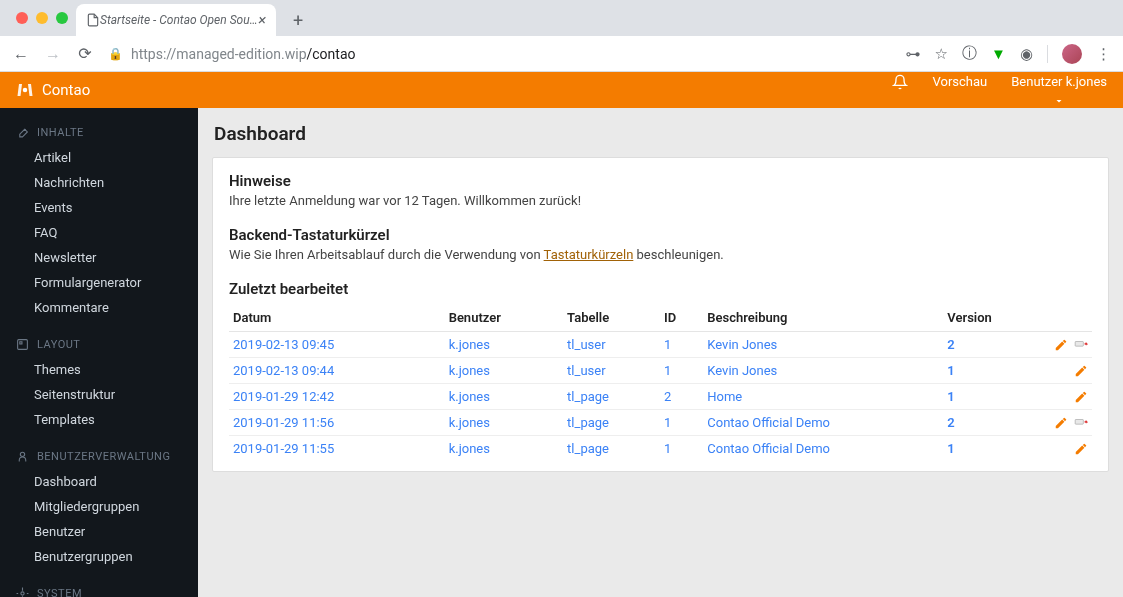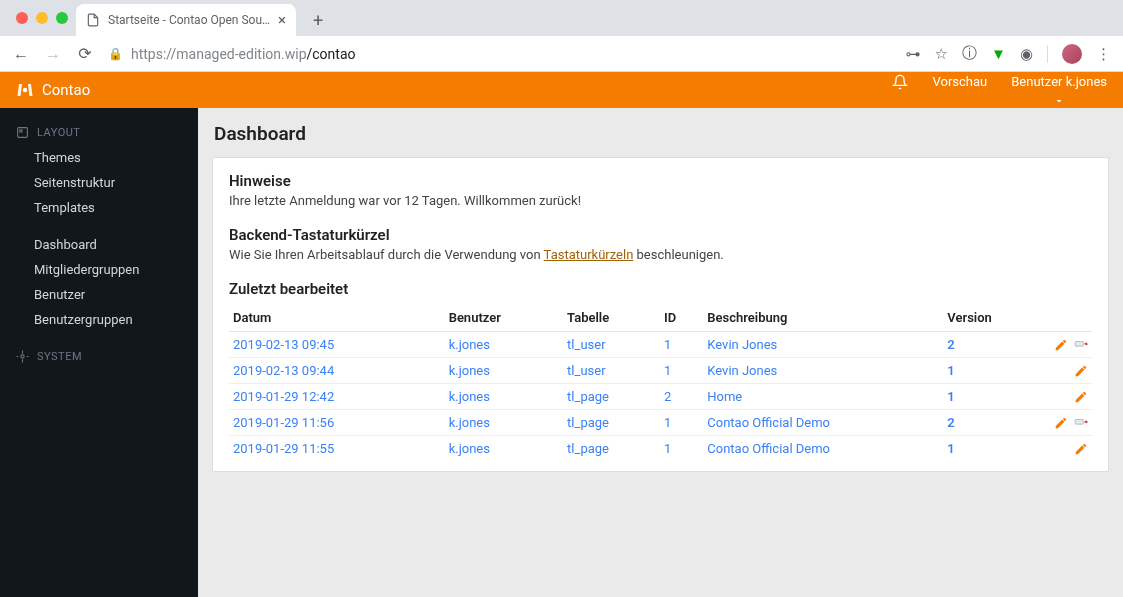--- a/index.html
+++ b/index.html
@@ -6,21 +6,21 @@
 body { font-family: -apple-system, BlinkMacSystemFont, "Segoe UI", Roboto, sans-serif; font-size: 13px; background: #fff; width: 1123px; height: 597px; overflow: hidden; }
 
 
 .browser-chrome { background: #fff; }
 .tab-bar { height: 36px; background: #dee1e6; display: flex; align-items: flex-end; padding-left: 8px; }
 .traffic-lights { display: flex; gap: 8px; padding: 0 8px 12px 8px; align-items: center; }
 .traffic-light { width: 12px; height: 12px; border-radius: 50%; }
 .tl-red { background: #ff5f57; }
 .tl-yellow { background: #febc2e; }
 .tl-green { background: #28c840; }
-.tab { background: #fff; height: 32px; display: flex; align-items: center; padding: 0 10px; border-radius: 8px 8px 0 0; min-width: 200px; gap: 8px; font-size: 12px; color: #5f6368; }
+.tab { background: #fff; height: 32px; display: flex; align-items: center; padding: 0 10px; border-radius: 8px 8px 0 0; min-width: 200px; font-size: 12px; color: #5f6368; font-style: italic; }
 .tab .doc-icon { width: 14px; height: 14px; display: flex; align-items: center; justify-content: center; }
 .tab .close { margin-left: auto; color: #5f6368; font-size: 15px; }
 .new-tab { width: 28px; height: 28px; display: flex; align-items: center; justify-content: center; color: #5f6368; font-size: 18px; margin-left: 8px; margin-bottom: 2px; }
 
 .addr-bar { height: 36px; display: flex; align-items: center; padding: 0 12px; gap: 14px; border-bottom: 1px solid #dadce0; }
 .nav-btn { color: #5f6368; font-size: 16px; width: 18px; text-align: center; }
 .nav-btn.disabled { color: #bdc1c6; }
 .url-box { flex: 1; display: flex; align-items: center; gap: 8px; font-size: 14px; color: #202124; }
 .url-box .lock { color: #5f6368; font-size: 12px; }
 .url-box .path-light { color: #80868b; }
@@ -138,31 +138,58 @@
     </span>
   </div>
 </div>
 
 <div class="app-body">
   <div class="sidebar" id="sidebar">
       <div class="sidebar-section">
         <div class="sidebar-header">
           <span>
             <svg viewBox="0 0 24 24" width="13" height="13" fill="none" stroke="#6b7785" stroke-width="2">
+              <path d="M12 20l9-9-5-5-9 9v5z"></path>
+              <path d="M16 6l2 2"></path>
+            </svg>
+          </span>
+          <span>INHALTE</span>
+        </div>
+        <div class="sidebar-item">Artikel</div>
+        <div class="sidebar-item">Nachrichten</div>
+        <div class="sidebar-item">Events</div>
+        <div class="sidebar-item">FAQ</div>
+        <div class="sidebar-item">Newsletter</div>
+        <div class="sidebar-item">Formulargenerator</div>
+        <div class="sidebar-item">Kommentare</div>
+      </div>
+      <div class="sidebar-section">
+        <div class="sidebar-header">
+          <span>
+            <svg viewBox="0 0 24 24" width="13" height="13" fill="none" stroke="#6b7785" stroke-width="2">
               <rect x="3" y="3" width="18" height="18" rx="2"></rect>
               <rect x="7" y="7" width="4" height="4"></rect>
             </svg>
           </span>
           <span>LAYOUT</span>
         </div>
         <div class="sidebar-item">Themes</div>
         <div class="sidebar-item">Seitenstruktur</div>
         <div class="sidebar-item">Templates</div>
       </div>
       <div class="sidebar-section">
+        <div class="sidebar-header">
+          <span>
+            <svg viewBox="0 0 24 24" width="13" height="13" fill="none" stroke="#6b7785" stroke-width="2">
+              <circle cx="12" cy="8" r="4"></circle>
+              <path d="M6 21v-2a6 6 0 0 1 12 0v2"></path>
+            </svg>
+          </span>
+          <span>BENUTZERVERWALTUNG</span>
+        </div>
         <div class="sidebar-item">Dashboard</div>
         <div class="sidebar-item">Mitgliedergruppen</div>
         <div class="sidebar-item">Benutzer</div>
         <div class="sidebar-item">Benutzergruppen</div>
       </div>
       <div class="sidebar-section">
         <div class="sidebar-header">
           <span>
             <svg viewBox="0 0 24 24" width="13" height="13" fill="none" stroke="#6b7785" stroke-width="2">
               <circle cx="12" cy="12" r="3"></circle>

